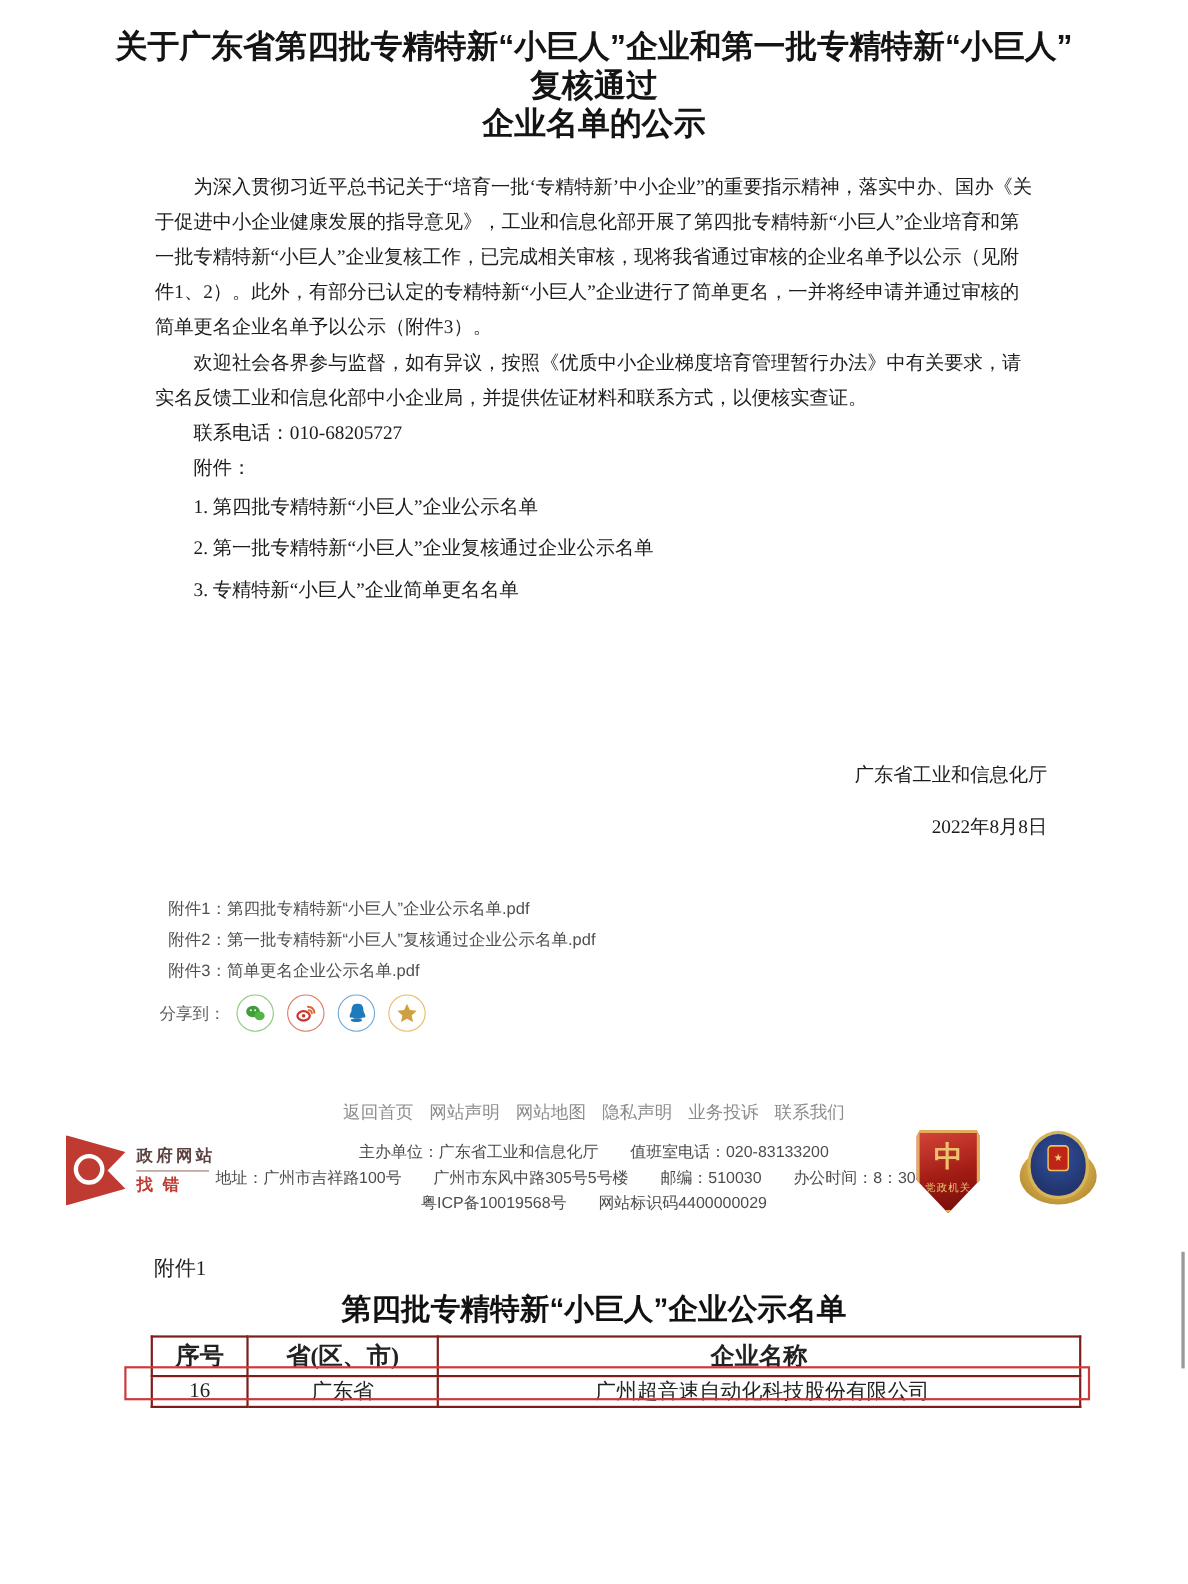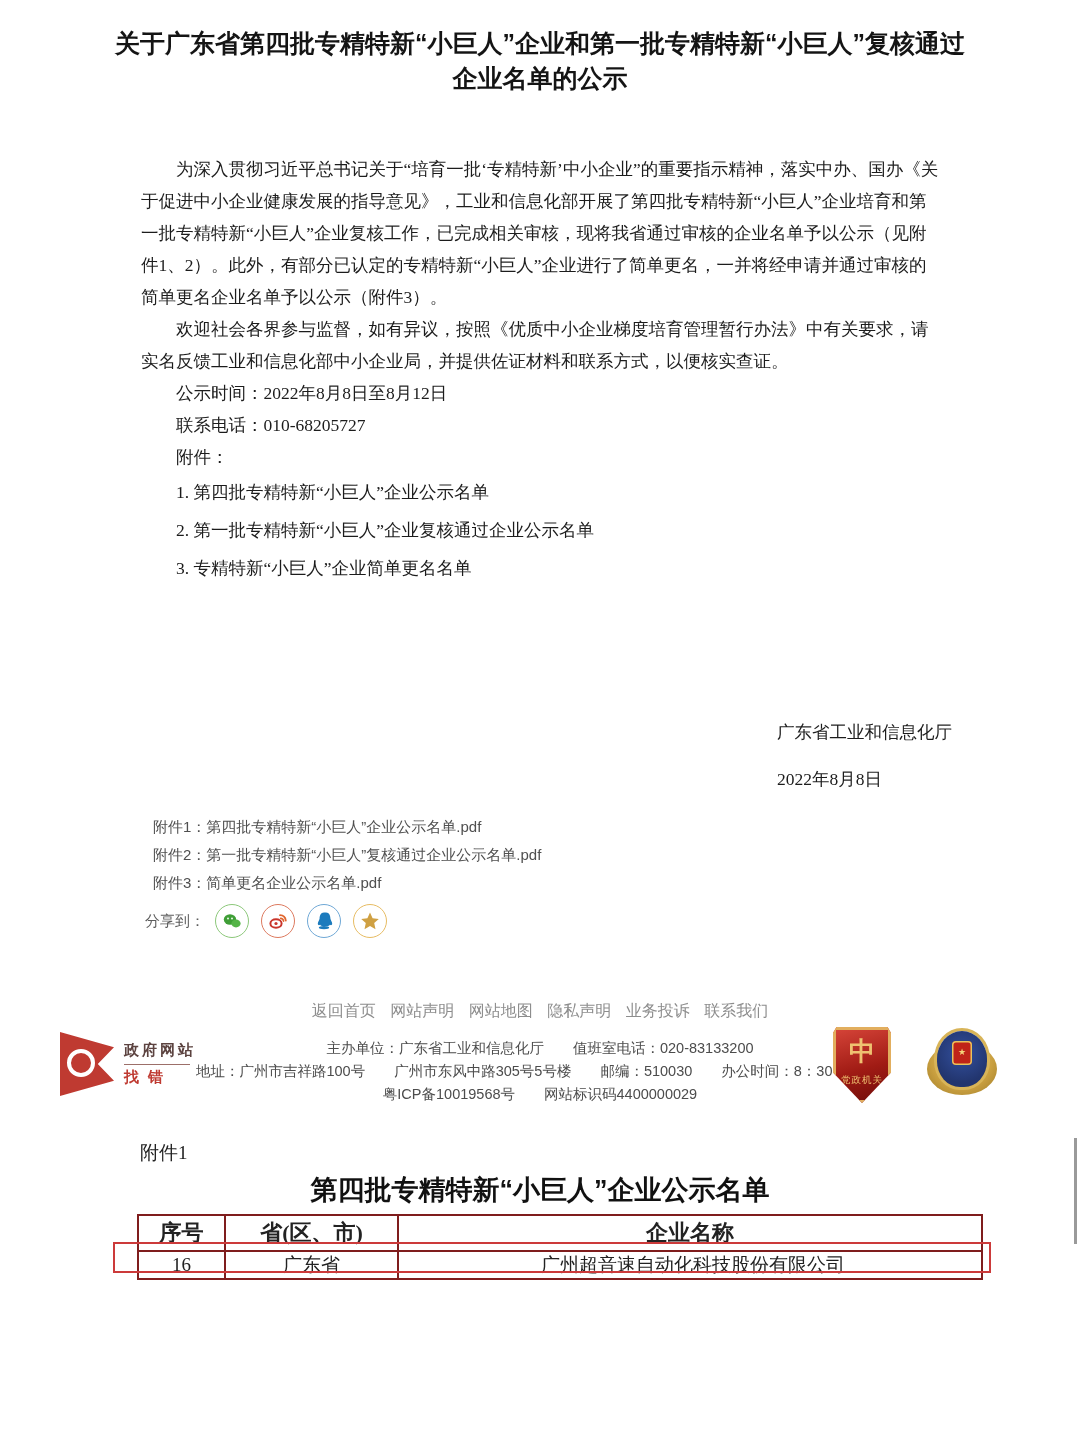--- a/index.html
+++ b/index.html
@@ -1,36 +1,36 @@
 <!DOCTYPE html>
 <html lang="zh"><head>
 <meta charset="utf-8">
 <style>
   html,body{margin:0;padding:0;background:#fff;}
   .page{position:relative;width:1080px;height:1440px;margin:0 auto;background:#fff;
         font-family:"Liberation Sans","DejaVu Sans",sans-serif;overflow:hidden;color:#1c1c1c;}
 
   
   .doc-title{position:absolute;top:26px;left:100px;width:880px;text-align:center;
-             font-weight:bold;font-size:25px;line-height:35px;color:#141414;}
+             font-weight:bold;font-size:29px;line-height:35px;color:#141414;}
   .meta{position:absolute;top:110px;left:0;width:100%;text-align:center;
         font-size:14.5px;color:#4c4c4c;white-space:nowrap;}
   .meta span{margin:0 3px;}
   .meta .tool{color:#6e6e6e;cursor:pointer;}
 
   
   .body-block{position:absolute;top:153px;left:141px;width:799px;
               font-family:"Liberation Serif","DejaVu Serif",serif;
               font-size:17.5px;color:#1c1c1c;line-height:32px;}
   .body-block p{margin:0;text-indent:2em;}
   .pt{margin-top:10px;}
   .att-head{margin-top:54px;}
   .att-item{margin-top:7px;line-height:38px;}
 
-  .sig{position:absolute;top:718px;right:128px;text-align:left;
+  .sig{position:absolute;top:690px;right:128px;text-align:right;
        font-family:"Liberation Serif","DejaVu Serif",serif;font-size:17.5px;
        line-height:28px;color:#1c1c1c;}
   .sig .sig-date{margin-top:19px;}
 
   
   .related{position:absolute;top:806px;left:145px;font-size:15px;}
   .related-heading{color:#FF6600;font-weight:bold;font-size:16px;}
   .rel-file{margin-top:13px;color:#4f4f4f;line-height:15px;cursor:pointer;padding-left:8px;}
   .share-row{margin-top:14px;display:flex;align-items:center;padding-left:0;}
   .share-label{color:#5c5c5c;margin-right:10px;}
@@ -108,21 +108,20 @@
 
   <div class="doc-title">
     <div>关于广东省第四批专精特新“小巨人”企业和第一批专精特新“小巨人”复核通过</div>
     <div>企业名单的公示</div>
   </div>
 
 
   <div class="body-block">
     <p>为深入贯彻习近平总书记关于“培育一批‘专精特新’中小企业”的重要指示精神，落实中办、国办《关于促进中小企业健康发展的指导意见》，工业和信息化部开展了第四批专精特新“小巨人”企业培育和第一批专精特新“小巨人”企业复核工作，已完成相关审核，现将我省通过审核的企业名单予以公示（见附件1、2）。此外，有部分已认定的专精特新“小巨人”企业进行了简单更名，一并将经申请并通过审核的简单更名企业名单予以公示（附件3）。</p>
     <p class="pt">欢迎社会各界参与监督，如有异议，按照《优质中小企业梯度培育管理暂行办法》中有关要求，请实名反馈工业和信息化部中小企业局，并提供佐证材料和联系方式，以便核实查证。</p>
-    <p class="pt">公示时间：2022年8月8日至8月12日</p>
     <p class="pt">联系电话：010-68205727</p>
     <p class="att-head">附件：</p>
     <p class="att-item">1. 第四批专精特新“小巨人”企业公示名单</p>
     <p class="att-item">2. 第一批专精特新“小巨人”企业复核通过企业公示名单</p>
     <p class="att-item">3. 专精特新“小巨人”企业简单更名名单</p>
   </div>
 
   <div class="sig">
     <div>广东省工业和信息化厅</div>
     <div class="sig-date">2022年8月8日</div>

